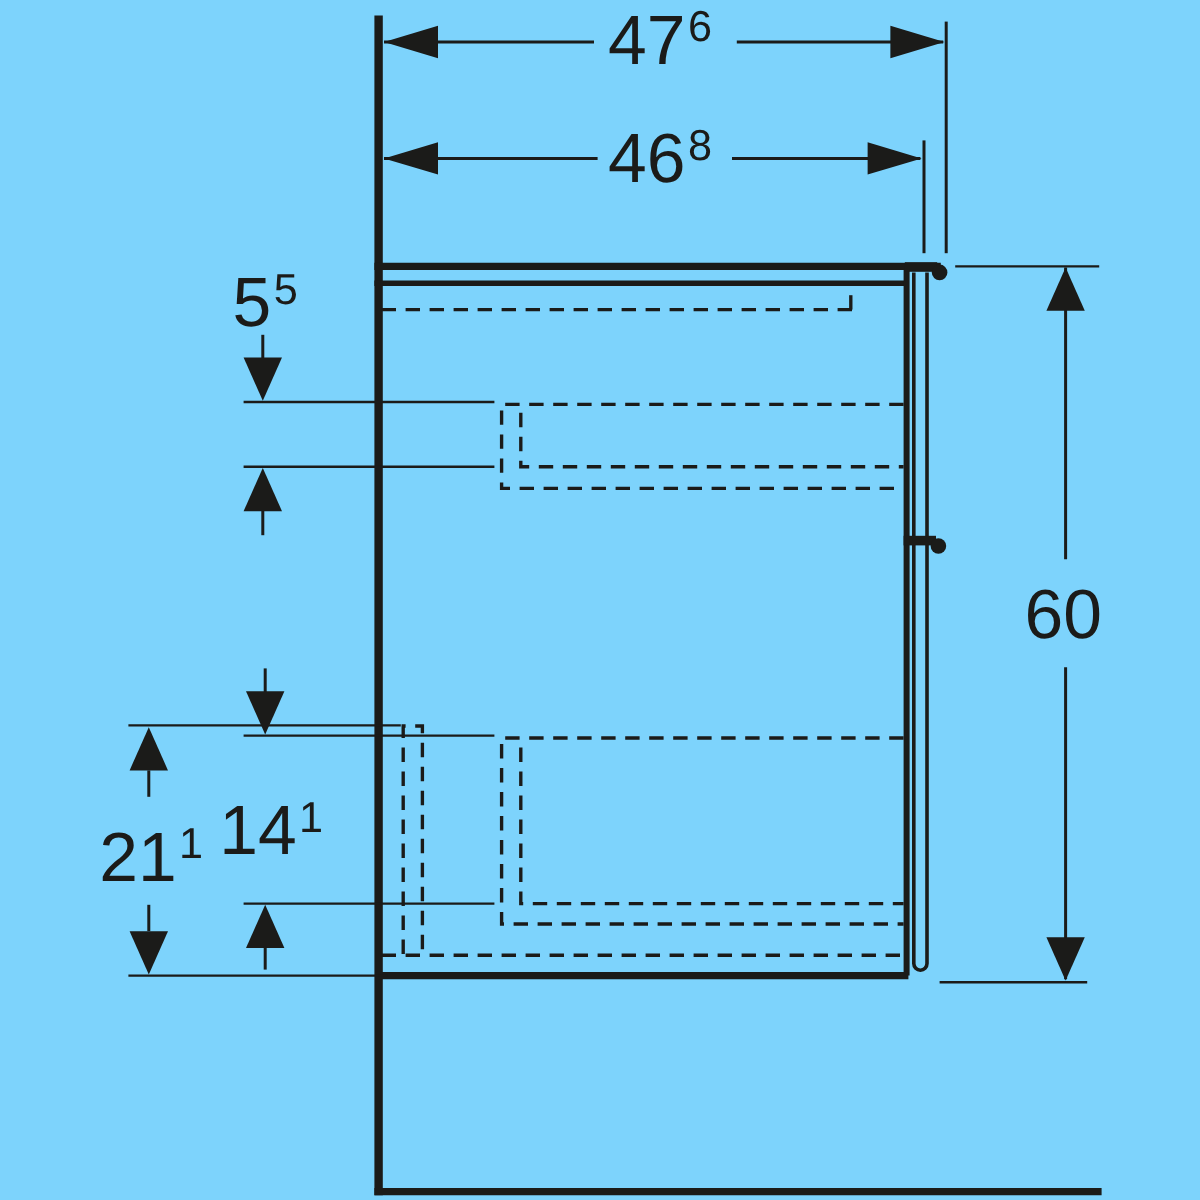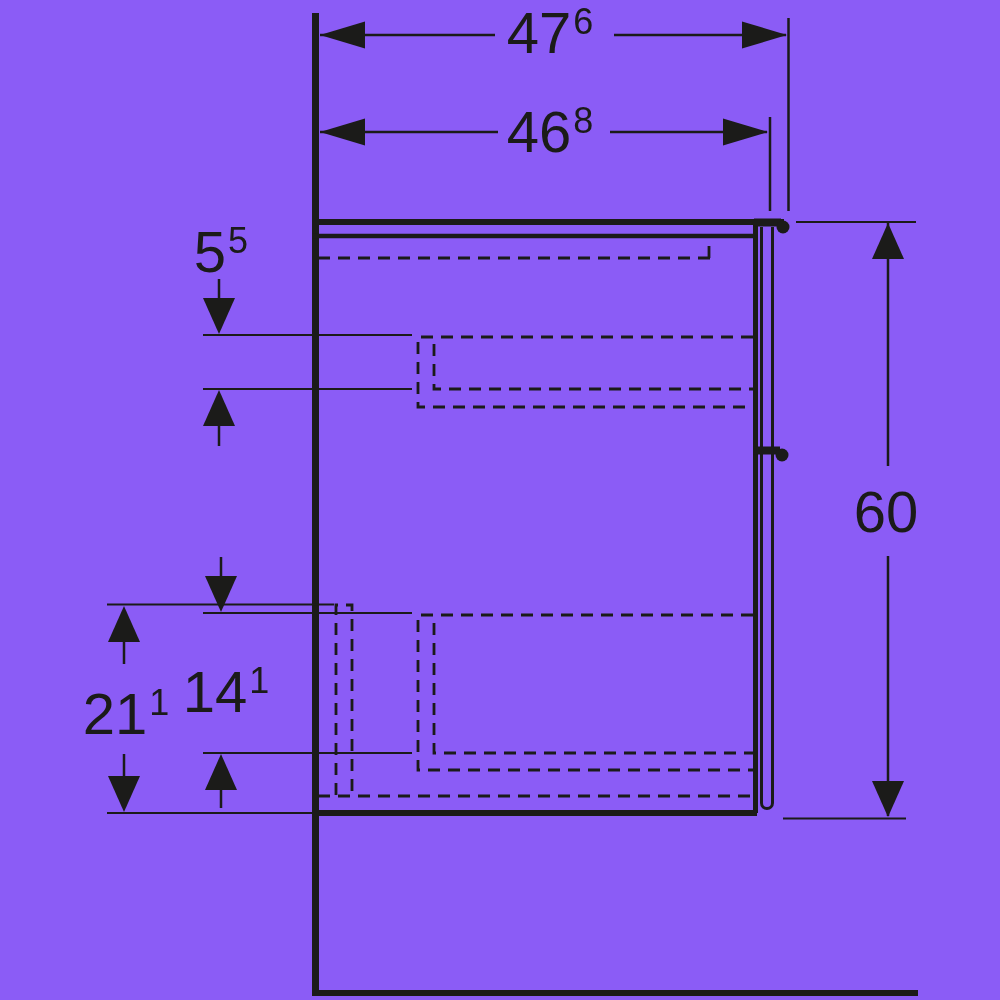--- a/index.html
+++ b/index.html
@@ -1,20 +1,20 @@
 <!DOCTYPE html>
 <html><head>
 <meta charset="utf-8">
 <style>
   html, body { margin: 0; padding: 0; background: #ffffff; }
   .stage {
     position: relative;
     width: 1000px;
     height: 1000px;
-    background: #8b5cf6;
+    background: #7dd3fc;
     overflow: hidden;
     font-family: "Liberation Sans", "DejaVu Sans", sans-serif;
   }
   svg { position: absolute; left: 0; top: 0; }
   .ln   { stroke: #1b1b19; fill: none; stroke-linecap: butt; }
   .s-thin  { stroke-width: 2; }
   .s-dim   { stroke-width: 2.5; }
   .s-dash  { stroke-width: 2.8; stroke-dasharray: 12 8; }
   .s-med   { stroke-width: 3; }
   .s-thick { stroke-width: 5; }

